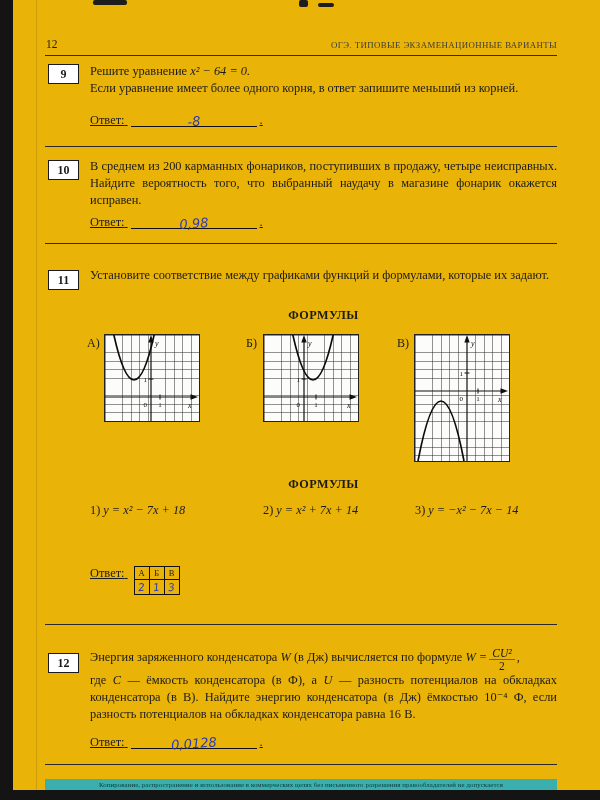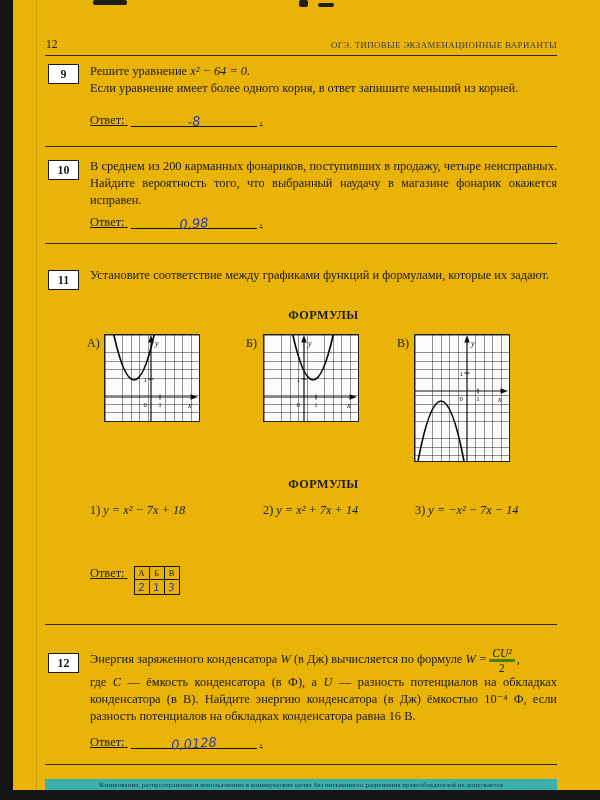--- a/index.html
+++ b/index.html
@@ -35,21 +35,21 @@
   .var { font-family:"Liberation Serif",serif; font-style:italic; font-size:8px; fill:#101010; }
   .curve { fill:none; stroke:#0c0c0c; stroke-width:1.7; }
   .formula-item { position:absolute; font-size:12.3px; white-space:nowrap; }
   .anstab { border-collapse:collapse; display:inline-table; vertical-align:top; margin-left:6px; }
   .anstab th, .anstab td { border:1px solid #111; width:14px; height:12px; padding:0;
        text-align:center; font-weight:normal; font-size:8.5px; font-family:"Liberation Serif",serif; }
   .anstab td { height:14px; }
   .hand2 { color:#2b3ab5; font-family:"DejaVu Sans",sans-serif; font-style:italic; font-size:10.5px;
            display:inline-block; transform:rotate(-6deg); }
   .frac { display:inline-block; text-align:center; vertical-align:-9px; line-height:1.05; margin:0 2px; }
-  .frac .fn { display:block; font-style:italic; font-size:11.5px; padding:0 3px; border-bottom:3px solid #4d7c0f; }
+  .frac .fn { display:block; font-style:italic; font-size:11.5px; padding:0 3px; border-bottom:1px solid #4d7c0f; }
   .frac .fd { display:block; font-size:11.5px; }
   .copy { position:absolute; left:45px; right:43px; text-align:center; font-size:7.2px; color:#242424; letter-spacing:.2px; }
   .notice-bar { position:absolute; left:45px; right:43px; height:11px; background:#3aafad;
                 display:flex; align-items:center; justify-content:center; }
   .notice-bar span { font-size:6.8px; color:#0b3a3a; letter-spacing:.1px; white-space:nowrap; }
   i { font-style:italic; }
 </style>
 </head>
 <body>
 

